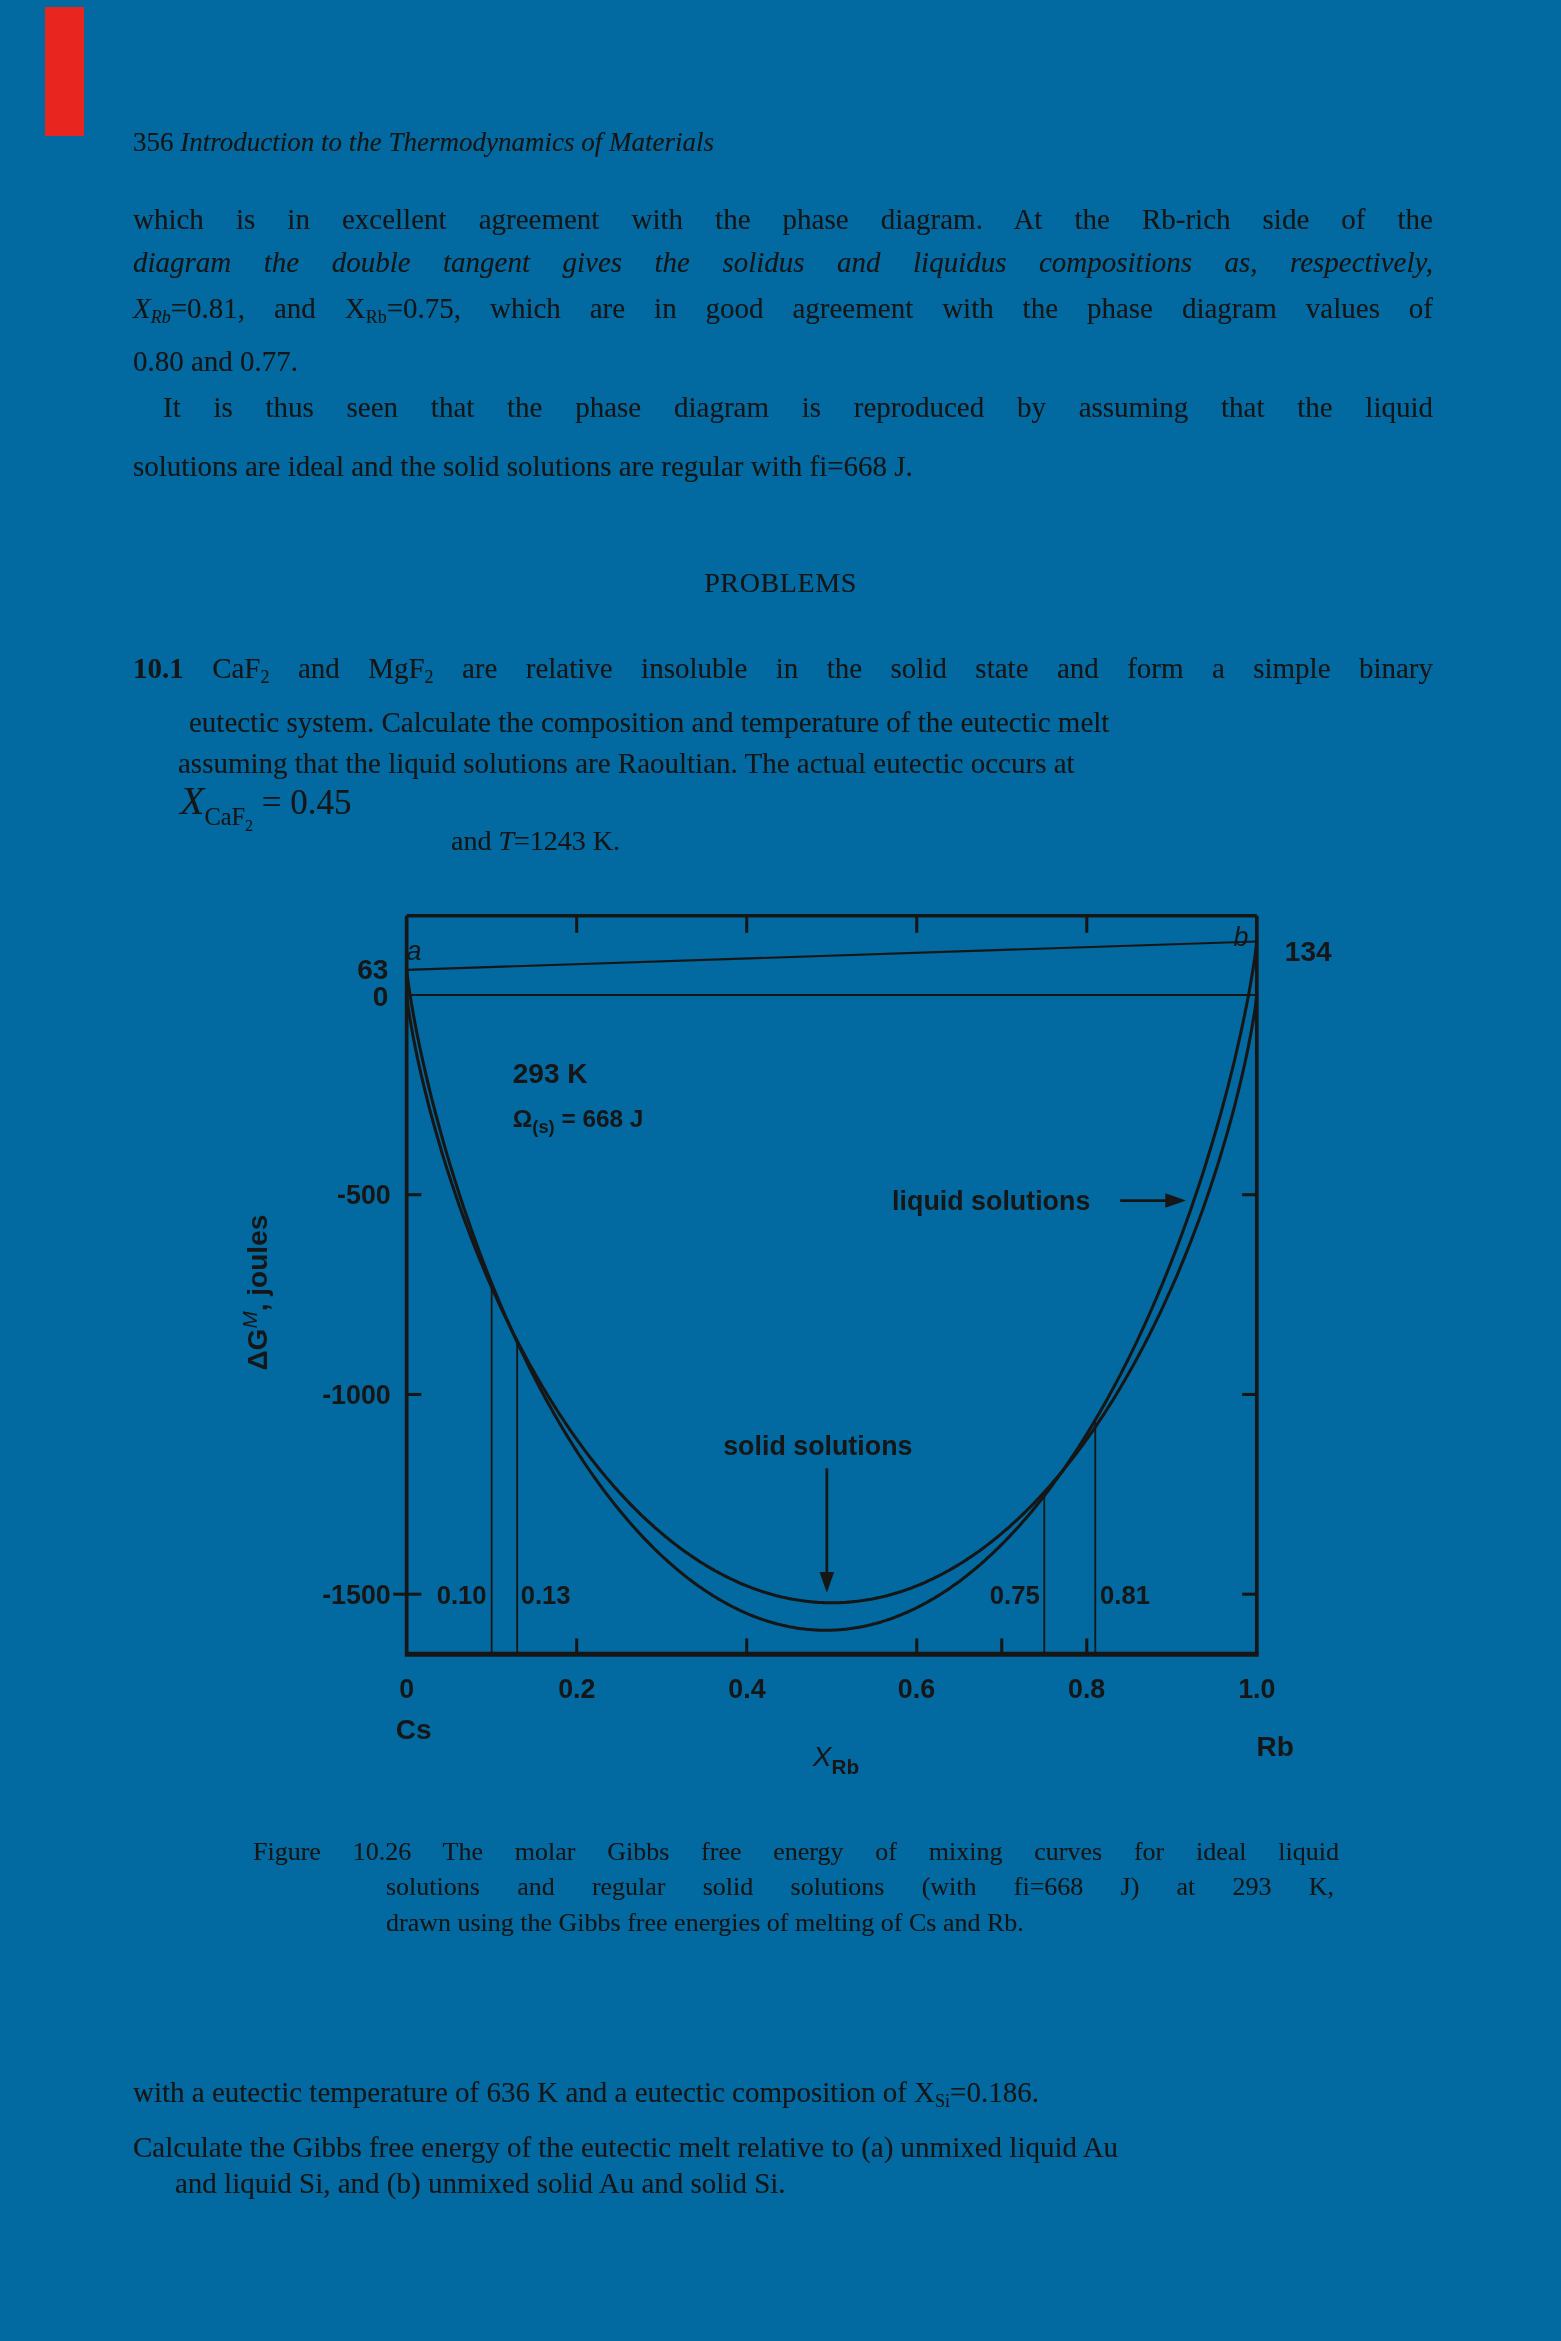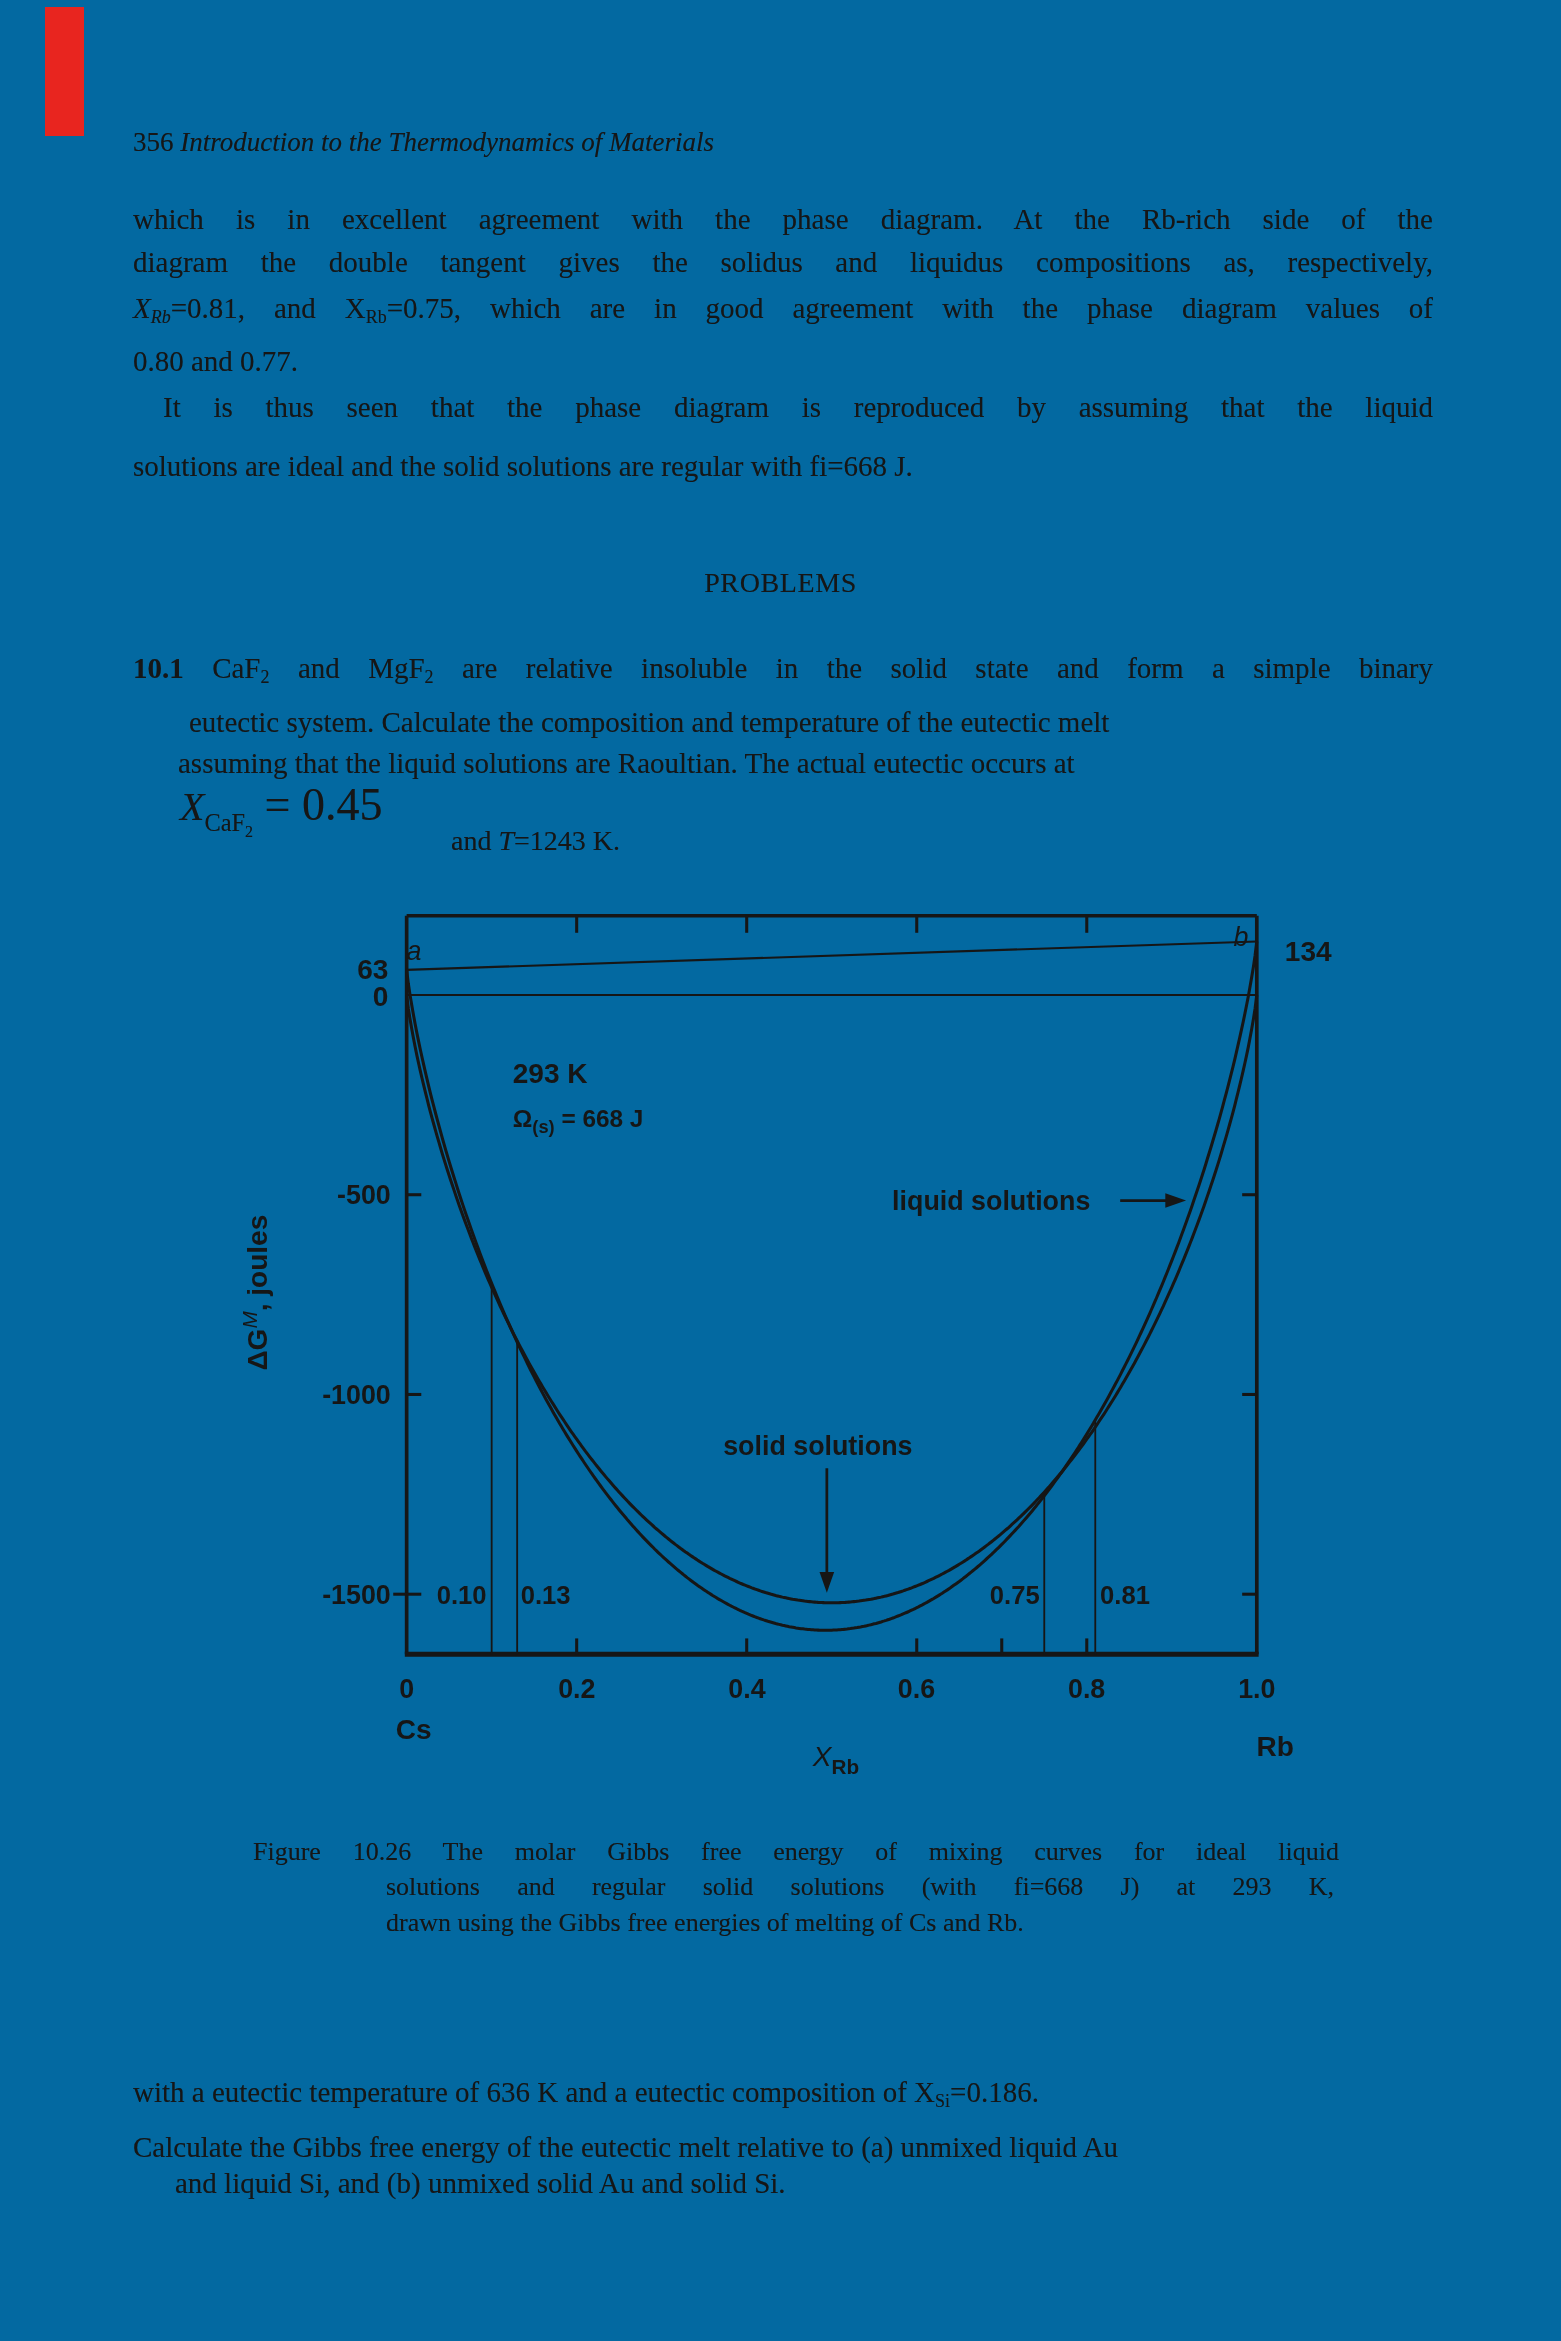--- a/index.html
+++ b/index.html
@@ -20,21 +20,21 @@
     text-shadow:0 0 0.6px rgba(20,20,20,0.35);
   }
   .j{white-space:normal;text-align:justify;text-align-last:justify;}
   .sub{font-size:0.62em;vertical-align:-0.28em;}
   .hdr{font-size:27px;}
   .problems{font-size:28px;font-weight:normal;letter-spacing:0.6px;}
   .capline{font-size:26px;}
   .eq-x{font-size:40px;font-style:italic;}
   .eq-subwrap{font-size:24.4px;vertical-align:-0.45em;}
   .eq-subsub{font-size:16px;vertical-align:-0.35em;}
-  .eq-rhs{font-size:46px;}
+  .eq-rhs{font-size:35px;}
   .andT{font-size:28px;}
   #red-marker{position:absolute;left:45px;top:7.3px;width:39px;height:129px;}
   
   #figure-svg{position:absolute;left:220px;top:884px;}
   .fig-txt{
     font-family:"Liberation Sans", sans-serif;
     font-weight:600;fill:#161616;
   }
   .fs40{font-size:40px;} .fs42{font-size:42px;} .fs44{font-size:44px;}
   .fs46{font-size:46px;} .fs34{font-size:34px;} .fs30{font-size:30px;}
@@ -44,21 +44,21 @@
 </head>
 <body>
 
 <div id="page">
 
   <div id="red-marker" style="background: rgb(232, 37, 31);"></div>
 
   <div class="tline hdr" style="left:133px;top:126px;"><span>356 </span><span style="font-style: italic;">Introduction to the Thermodynamics of Materials</span></div>
 
   <div class="tline j" style="left:133px;top:201px;width:1300px;"><span>which is in excellent agreement with the phase diagram. At the Rb-rich side of the</span></div>
-  <div class="tline j" style="left:133px;top:244px;width:1300px;"><span>diagram the double tangent gives the solidus and liquidus compositions as, respectively,</span></div>
+  <div class="tline j" style="left:133px;top:244px;width:1300px;font-style:italic;"><span>diagram the double tangent gives the solidus and liquidus compositions as, respectively,</span></div>
   <div class="tline j" style="left:133px;top:290px;width:1300px;"><span style="font-style: italic;">X</span><span class="sub" style="font-style: italic;">Rb</span><span>=0.81, and X</span><span class="sub">Rb</span><span>=0.75, which are in good agreement with the phase diagram values of</span></div>
   <div class="tline" style="left:133px;top:343px;"><span>0.80 and 0.77.</span></div>
 
   <div class="tline j" style="left:163px;top:389px;width:1270px;"><span>It is thus seen that the phase diagram is reproduced by assuming that the liquid</span></div>
   <div class="tline" style="left:133px;top:448px;"><span>solutions are ideal and the solid solutions are regular with fi=668 J.</span></div>
 
   <div class="tline problems" style="left:0px;top:565px;width:1561px;text-align:center;">PROBLEMS</div>
 
   <div class="tline j" style="left:133px;top:650px;width:1300px;"><span style="font-weight: bold;">10.1</span><span> CaF</span><span class="sub">2</span><span> and MgF</span><span class="sub">2</span><span> are relative insoluble in the solid state and form a simple binary</span></div>
   <div class="tline" style="left:189px;top:704px;text-align:right;"><span>eutectic system. Calculate the composition and temperature of the eutectic melt</span></div>

